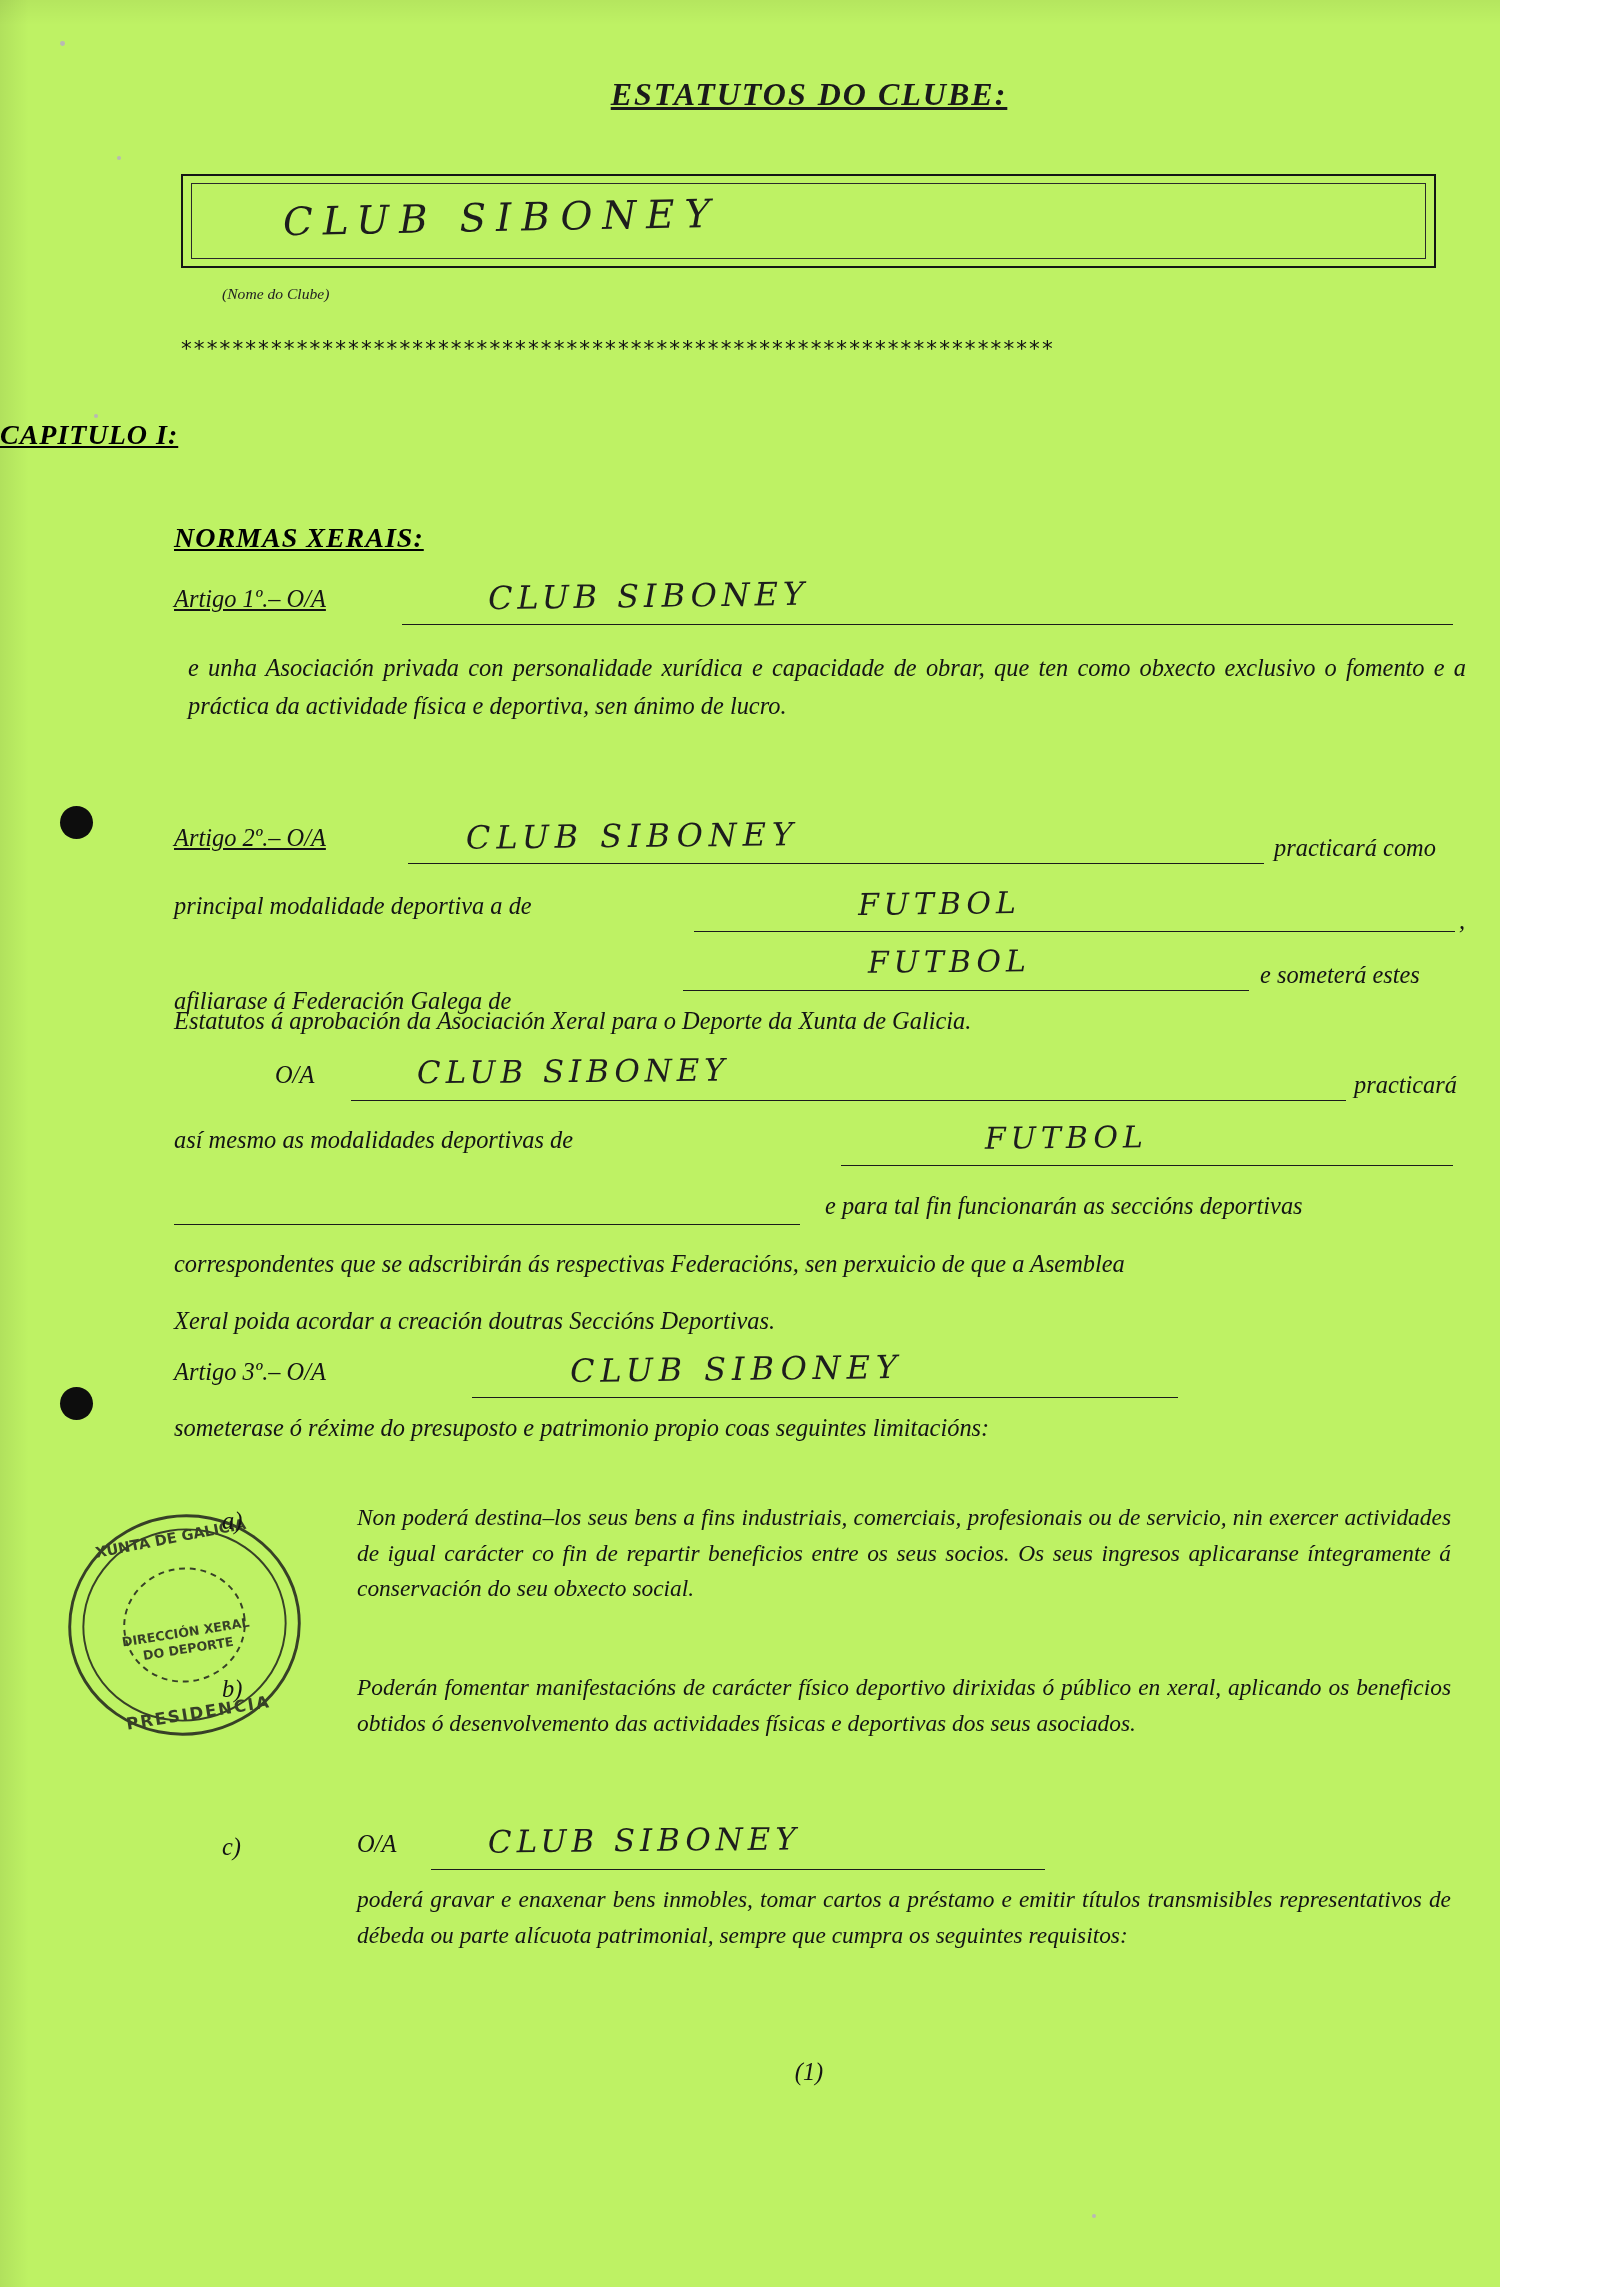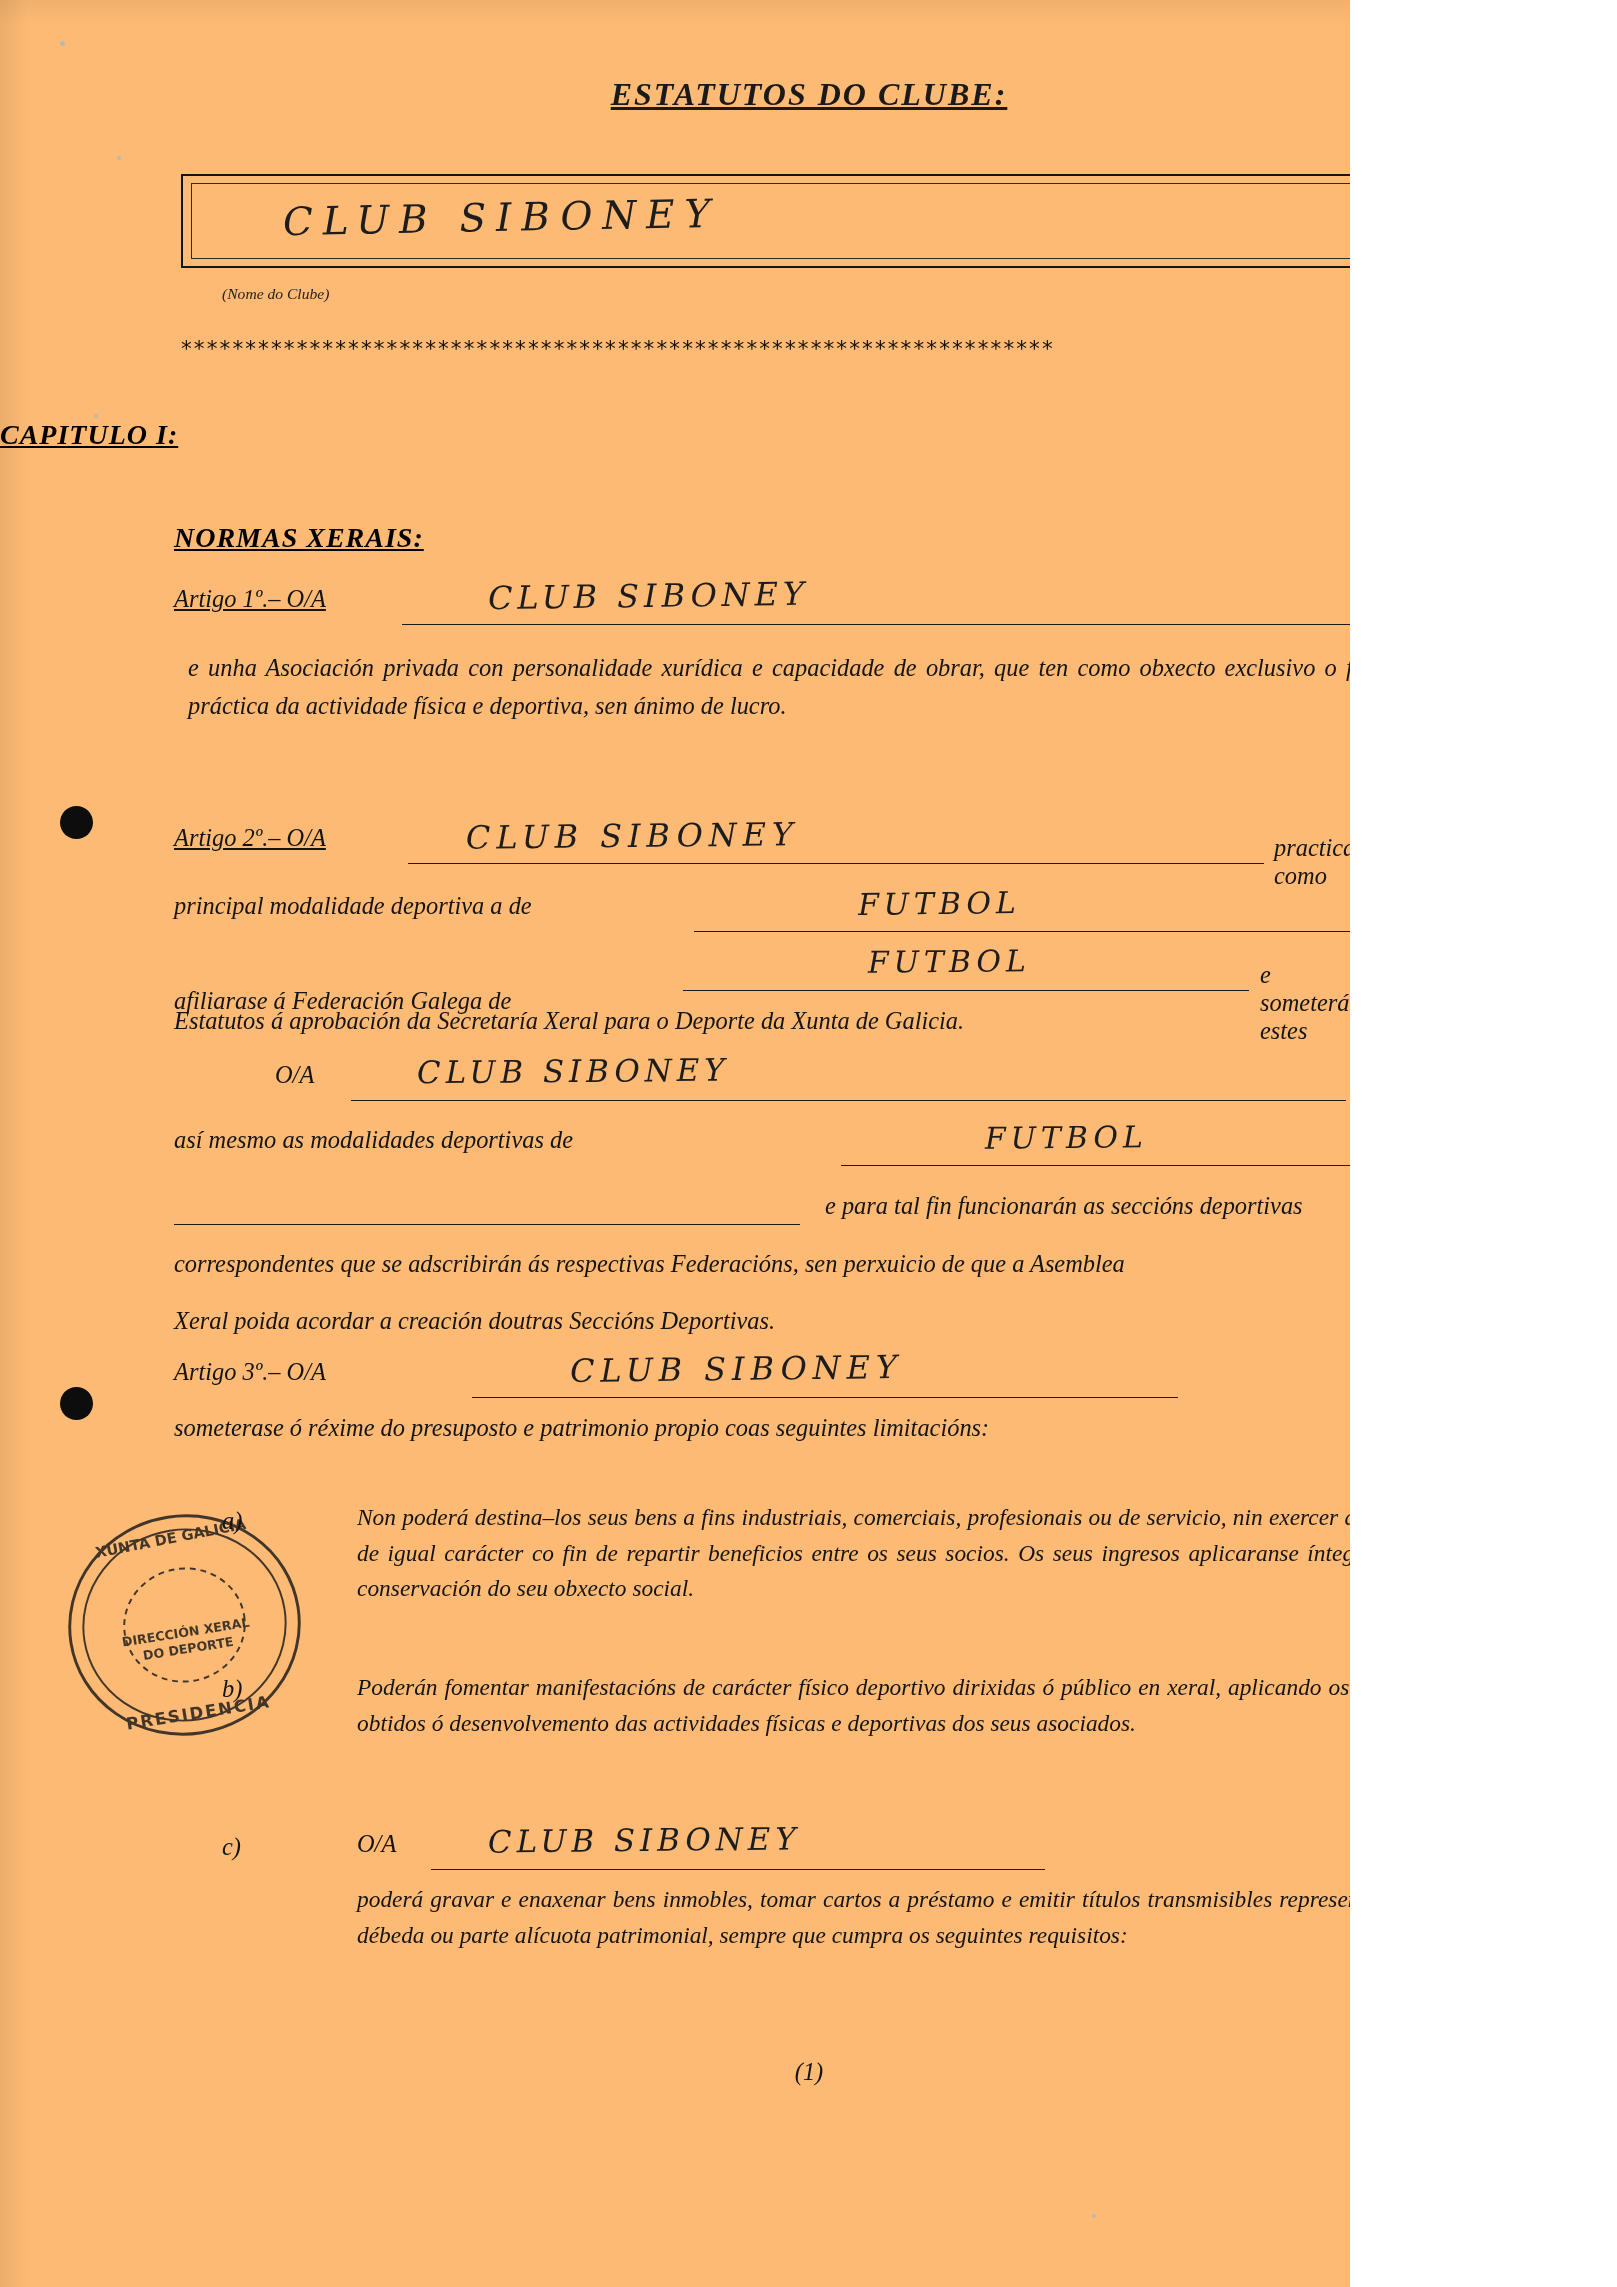--- a/index.html
+++ b/index.html
@@ -5,23 +5,23 @@
   html, body {
     margin: 0;
     padding: 0;
     background: #ffffff;
   }
   body {
     font-family: "Liberation Serif", serif;
   }
   .page {
     position: relative;
-    width: 1350px;
+    width: 1500px;
     height: 2288px;
-    background: #fdba74;
+    background: #bef264;
     overflow: hidden;
   }
   
   .scan-edge-left {
     position: absolute;
     left: 0; top: 0;
     width: 29px; height: 2288px;
     background: linear-gradient(to right, rgba(0,0,0,0.07), rgba(0,0,0,0));
     pointer-events: none;
   }
@@ -251,21 +251,21 @@
   <div class="lbl" style="left:174px; top:892px;">principal modalidade deportiva a de</div>
   <div class="rule" style="left:694px; top:931px; width:761px;"></div>
   <div class="hand-fill" style="left:858px; top:886px; font-size:30px; letter-spacing:4.9px; transform:rotate(-0.7deg);">FUTBOL</div>
   <div class="lbl" style="left:1459px; top:907px;">,</div>
 
   <div class="lbl" style="left:174px; top:987px;">afiliarase á Federación Galega de</div>
   <div class="rule" style="left:683px; top:990px; width:566px;"></div>
   <div class="hand-fill" style="left:868px; top:944px; font-size:30px; letter-spacing:4.9px; transform:rotate(-0.6deg);">FUTBOL</div>
   <div class="lbl" style="left:1260px; top:961px;">e someterá estes</div>
 
-  <div class="lbl" style="left:174px; top:1007px;">Estatutos á aprobación da Secretaría Xeral para o Deporte da Xunta de Galicia.</div>
+  <div class="lbl" style="left:174px; top:1007px;">Estatutos á aprobación da Asociación Xeral para o Deporte da Xunta de Galicia.</div>
 
   <div class="lbl" style="left:275px; top:1061px;">O/A</div>
   <div class="rule" style="left:351px; top:1100px; width:995px;"></div>
   <div class="hand-fill" style="left:417px; top:1053px; font-size:31px; letter-spacing:4.9px; transform:rotate(-0.5deg);">CLUB   SIBONEY</div>
   <div class="lbl" style="left:1354px; top:1071px;">practicará</div>
 
   <div class="lbl" style="left:174px; top:1126px;">así  mesmo  as  modalidades  deportivas  de</div>
   <div class="rule" style="left:841px; top:1165px; width:612px;"></div>
   <div class="hand-fill" style="left:985px; top:1120px; font-size:30px; letter-spacing:4.9px; transform:rotate(-0.6deg);">FUTBOL</div>
 

